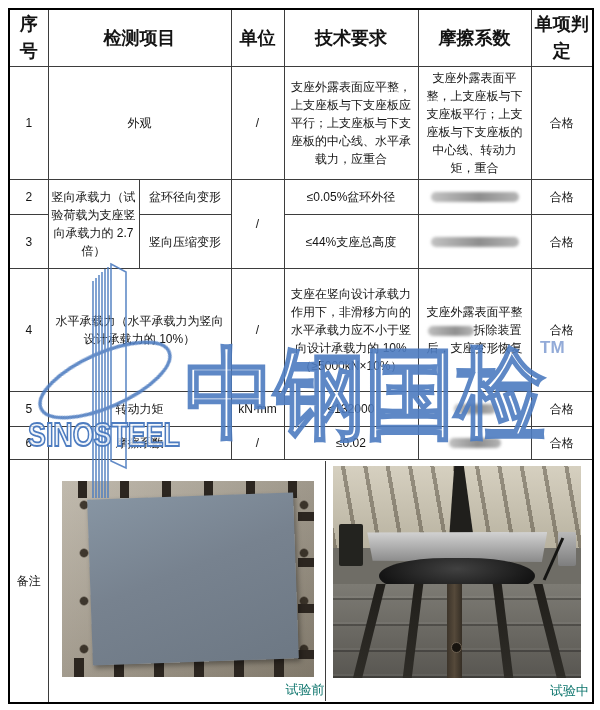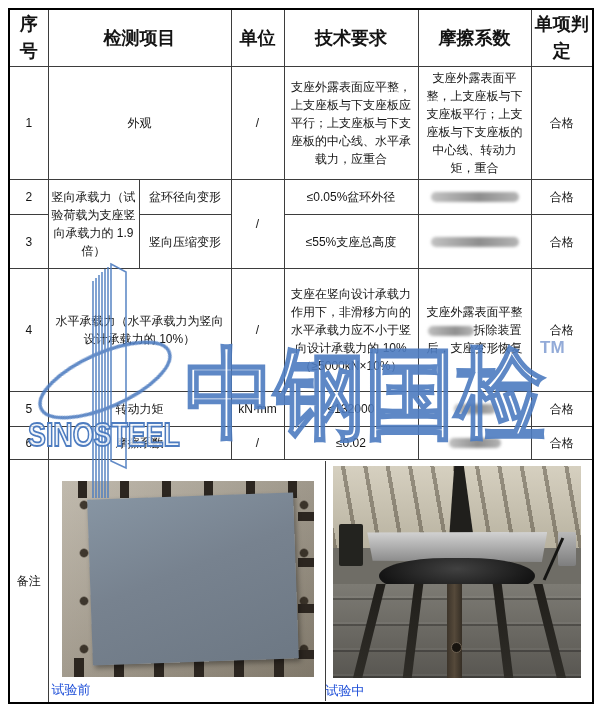--- a/index.html
+++ b/index.html
@@ -35,21 +35,21 @@
   .redact-inline{
     display:inline-block;vertical-align:middle;width:46px;height:10px;border-radius:5px;
     background:linear-gradient(90deg,#bdbdbd,#909090 60%,#b7b7b7);
     filter:blur(1.5px);
   }
   
   td.remark-photos{padding:0;}
   .ph-wrap{display:flex;width:100%;height:100%;}
   .ph-cell-left{width:274px;border-right:1px solid #3d3d3d;box-sizing:border-box;}
   .ph-cell-right{flex:1;}
-  .caption{text-align:left;font-size:13px;margin-top:3px;color:#1d4ed8;}
+  .caption{text-align:right;font-size:13px;margin-top:3px;color:#0f766e;}
   
   .photo-before{
     width:252px;height:196px;margin:20px auto 0;position:relative;overflow:hidden;
     background-color:#a59d8f;
     background-image:
       radial-gradient(circle,rgba(42,35,26,0.85) 0 3.5px,rgba(42,35,26,0) 5px),
       linear-gradient(100deg,rgba(255,255,255,0.18),rgba(0,0,0,0.14)),
       linear-gradient(#b3ab9c,#948b7b);
     background-size:44px 48px,100% 100%,100% 100%;
   }
@@ -145,34 +145,34 @@
       <td>1</td>
       <td colspan="2">外观</td>
       <td>/</td>
       <td class="longtxt">支座外露表面应平整，上支座板与下支座板应平行；上支座板与下支座板的中心线、水平承载力，应重合</td>
       <td class="longtxt">支座外露表面平整，上支座板与下支座板平行；上支座板与下支座板的中心线、转动力矩，重合</td>
       <td>合格</td>
     </tr>
 
     <tr style="height:35px">
       <td>2</td>
-      <td rowspan="2" class="longtxt">竖向承载力（试验荷载为支座竖向承载力的 1.9 倍）</td>
+      <td rowspan="2" class="longtxt">竖向承载力（试验荷载为支座竖向承载力的 2.7 倍）</td>
       <td>盆环径向变形</td>
       <td rowspan="2">/</td>
       <td>≤0.05%盆环外径</td>
       <td>
             <div class="redact w88"></div>
           </td>
       <td>合格</td>
     </tr>
 
     <tr style="height:54px">
       <td>3</td>
       <td>竖向压缩变形</td>
-      <td>≤55%支座总高度</td>
+      <td>≤44%支座总高度</td>
       <td>
             <div class="redact w88"></div>
           </td>
       <td>合格</td>
     </tr>
 
     <tr style="height:123px">
       <td>4</td>
       <td colspan="2" class="longtxt">水平承载力（水平承载力为竖向设计承载力的 10%）</td>
       <td>/</td>

